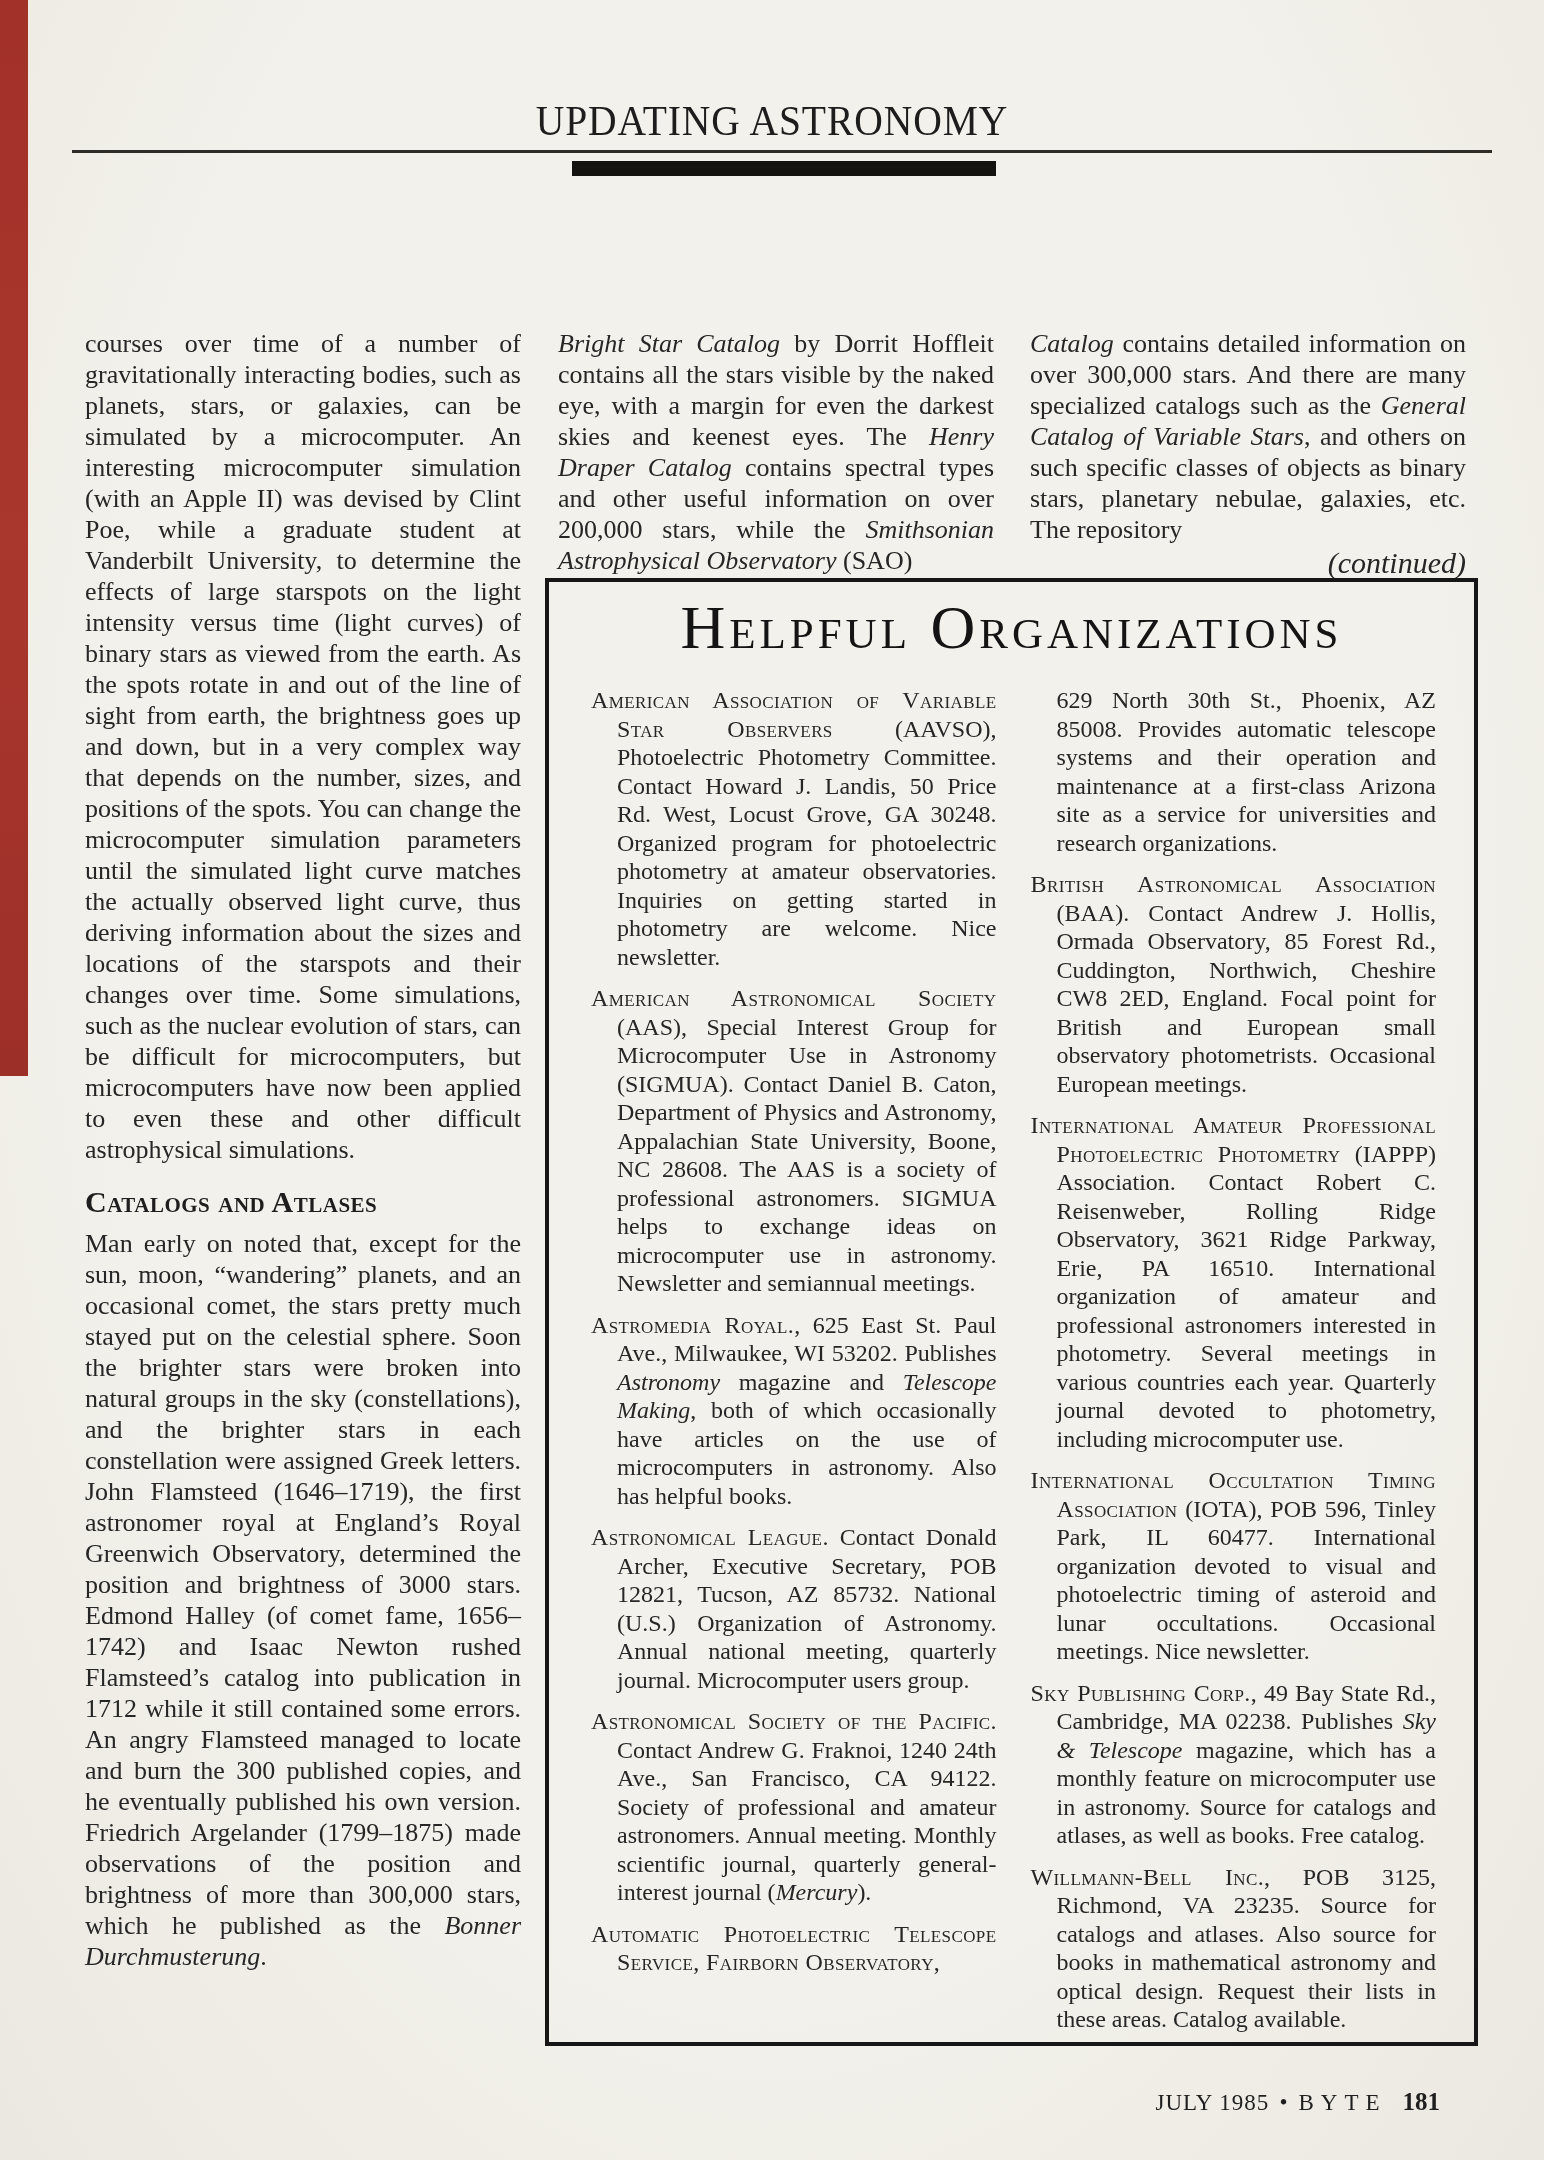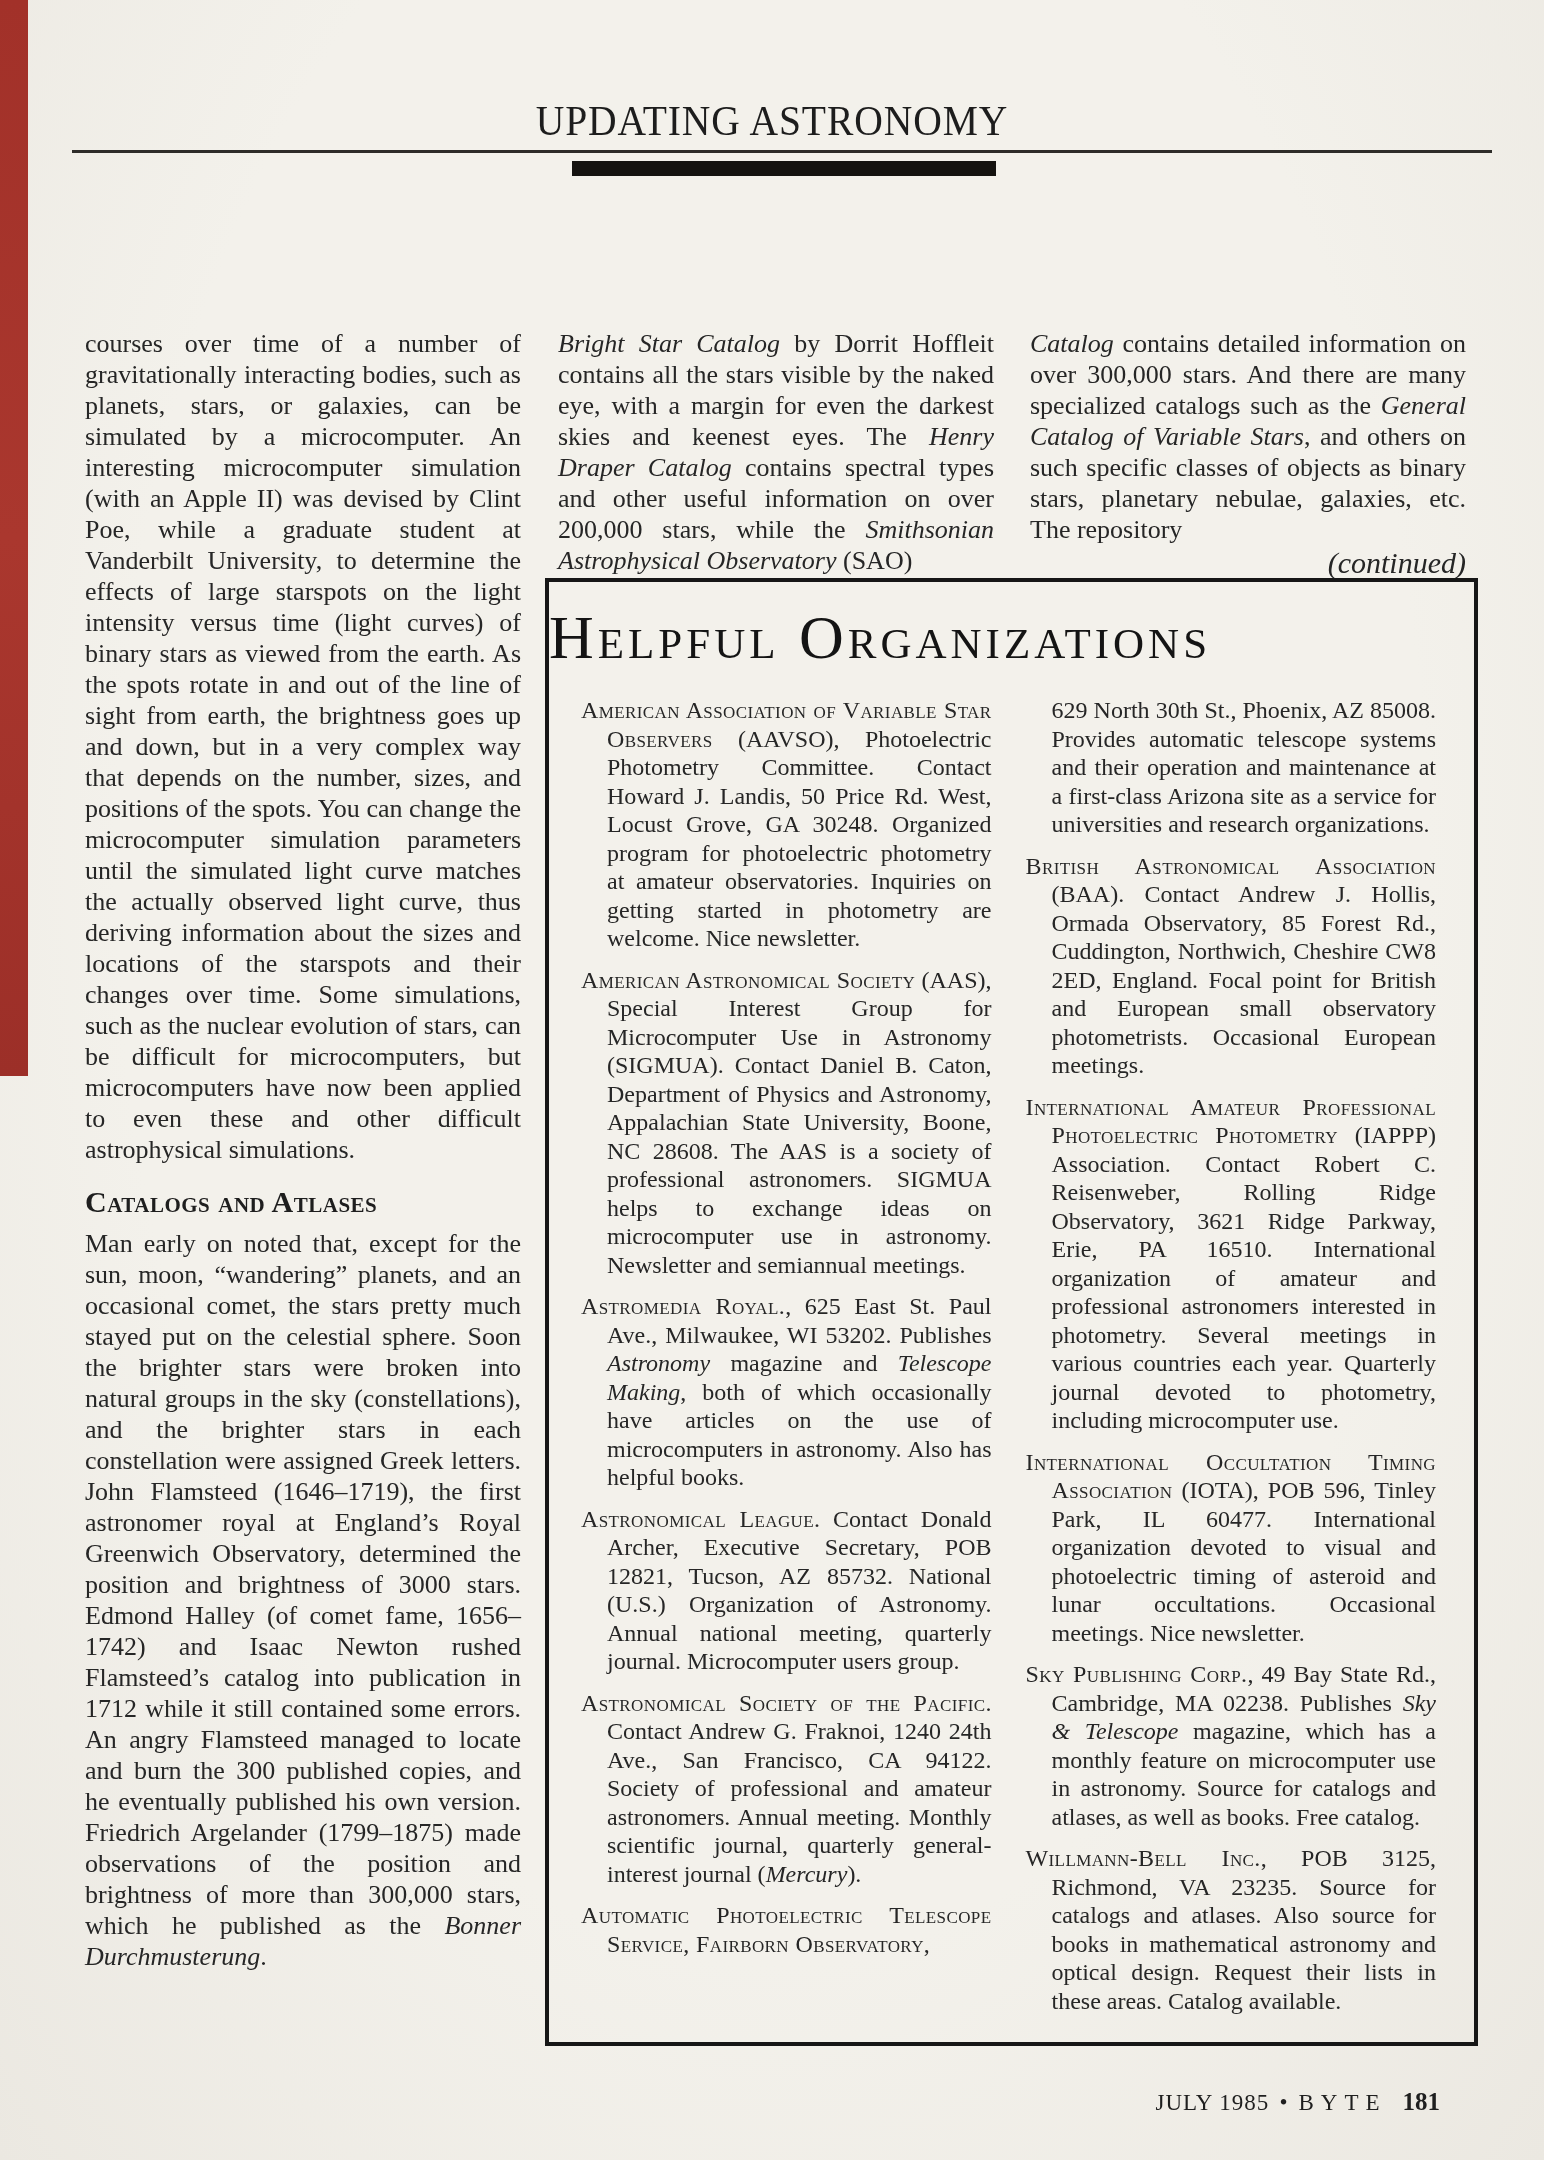--- a/index.html
+++ b/index.html
@@ -38,25 +38,25 @@
   h3.colhead{
     margin:20px 0 9px 0;font-size:30px;line-height:34px;font-weight:700;
     font-variant:small-caps;letter-spacing:.5px;color:#1e1e1e;
   }
   .orgbox{
     position:absolute;left:545px;top:578px;width:933px;height:1468px;
     border:4px solid #161616;box-sizing:border-box;
     background:transparent;
   }
   .orgbox-title{
-    margin:22px 0 14px 0;
+    margin:12px 0 14px 0;text-align:center;
     font-variant:small-caps;font-size:62px;line-height:66px;
     font-weight:500;letter-spacing:4px;color:#141414;
   }
-  .orgbox-cols{display:flex;gap:34px;padding:6px 38px 0 32px;margin-top:20px;}
+  .orgbox-cols{display:flex;gap:34px;padding:6px 38px 0 42px;margin-top:20px;}
   .orgcol{flex:1;font-size:24px;line-height:28.5px;}
   .orgcol .para{margin:0 0 13px 0;}
   .hang{padding-left:26px;text-indent:-26px;}
   .cont{padding-left:26px;}
   .footer{
     position:absolute;top:2088px;right:104px;
     font-size:23px;letter-spacing:1px;color:#1f1f1f;white-space:nowrap;
   }
   .footer .bullet{margin:0 10px;}
   .footer .mag{letter-spacing:7px;}

